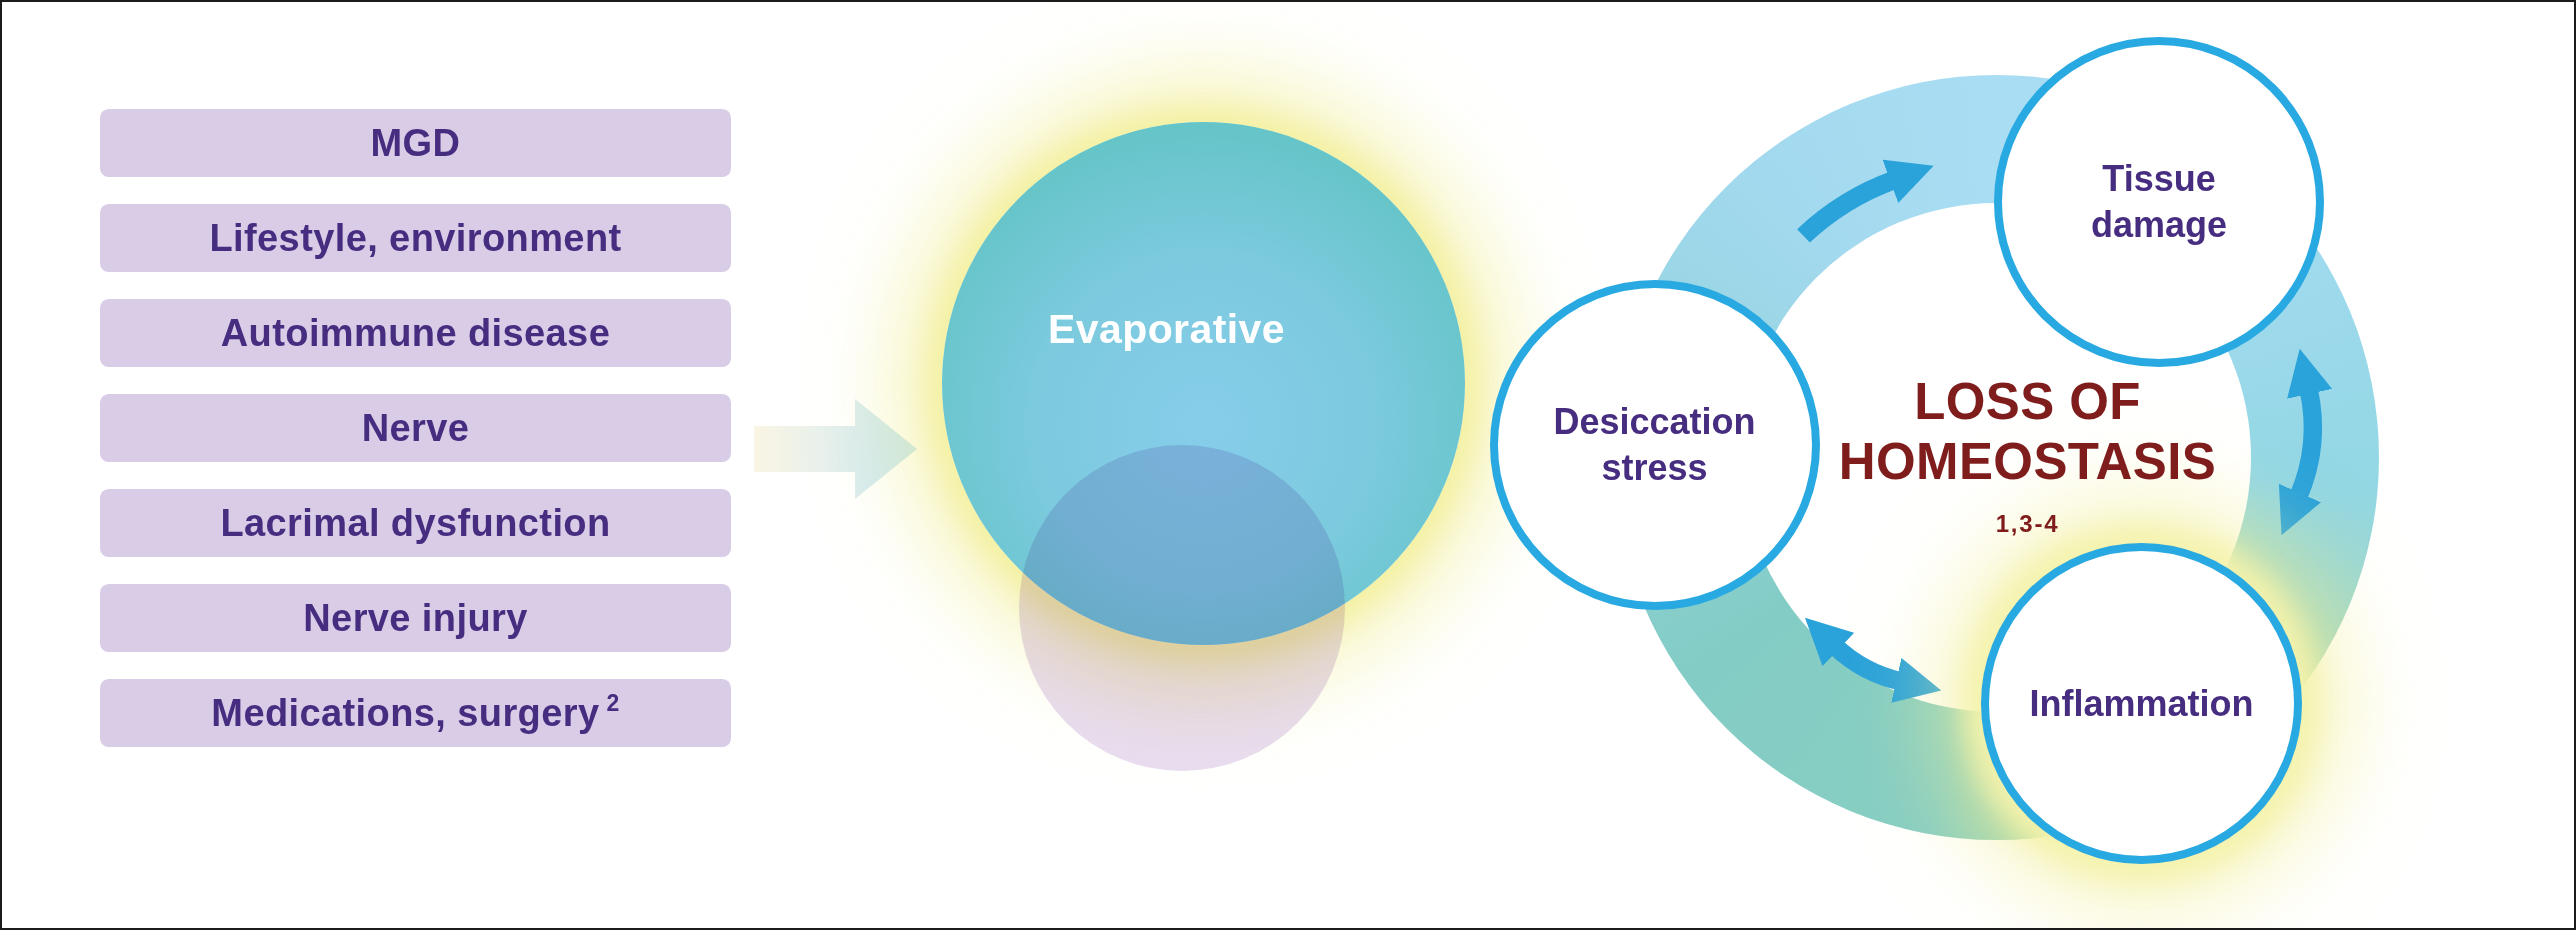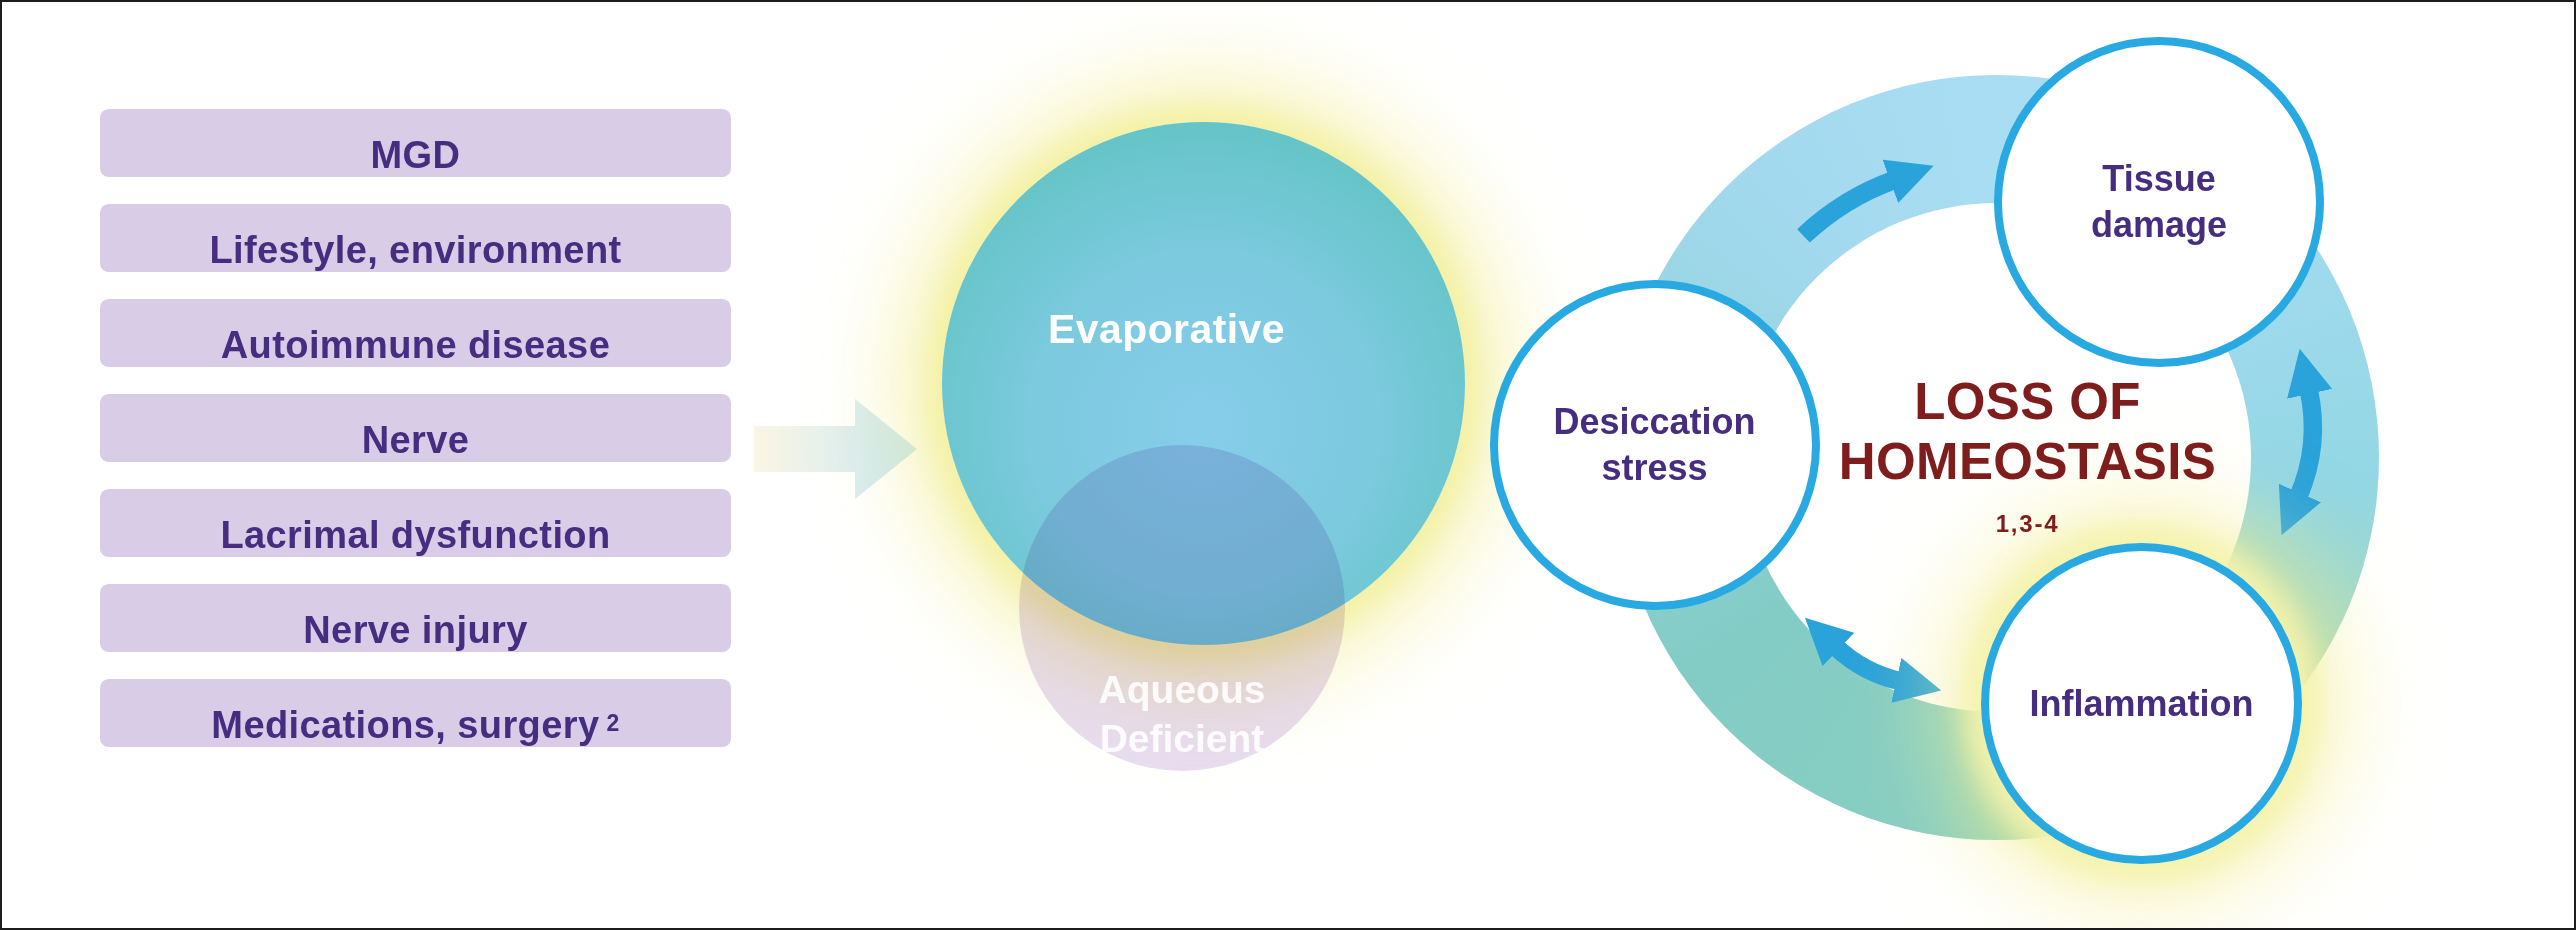--- a/index.html
+++ b/index.html
@@ -6,21 +6,21 @@
   body{font-family:"Liberation Sans","DejaVu Sans",sans-serif;}
   .page{
     position:relative;width:2576px;height:930px;box-sizing:border-box;
     border:2.6px solid #1c1c1c;background:#ffffff;overflow:hidden;
   }
 
   
   .risk-panel{position:absolute;left:98px;top:107px;width:631px;display:flex;flex-direction:column;gap:27px;}
   .risk-box{
     height:68px;background:#d8cce7;border-radius:8.8px;
-    display:flex;align-items:flex-end;justify-content:center;
+    display:flex;align-items:center;justify-content:center;
     font-size:38px;font-weight:700;color:#472d80;letter-spacing:0.4px;
   }
   .risk-box sup{font-size:23px;font-weight:700;margin-left:7px;transform:translateY(-10.5px);}
 
   
   .flow-arrow{
     position:absolute;left:752px;top:397px;width:163px;height:100px;
     background:linear-gradient(90deg,#faf5e4 0%,#e9f1ec 40%,#c2e5f6 100%);
     clip-path:polygon(0% 27%,62% 27%,62% 0%,100% 50%,62% 100%,62% 73%,0% 73%);
   }
@@ -105,24 +105,20 @@
     </div>
   </div>
 
   <div class="flow-arrow"></div>
 
   <div class="venn">
     <div class="evap-circle">
       <span class="evap-label">Evaporative</span>
     </div>
     <div class="aqueous-circle"></div>
-    <div class="aqueous-label">
-      <div>Aqueous</div>
-      <div>Deficient</div>
-    </div>
   </div>
 
   <div class="cycle">
     <div class="ring"></div>
     <div class="ring-hole"></div>
 
     <svg class="arrows-svg" width="991" height="877" viewBox="0 0 1130 1000">
       <defs>
         <marker id="head" viewBox="0 0 10 10" refX="1" refY="5" markerWidth="2.5" markerHeight="2.5" orient="auto-start-reverse">
           <path d="M0,0 L10,5 L0,10 Z" fill="#2aa2da"></path>

